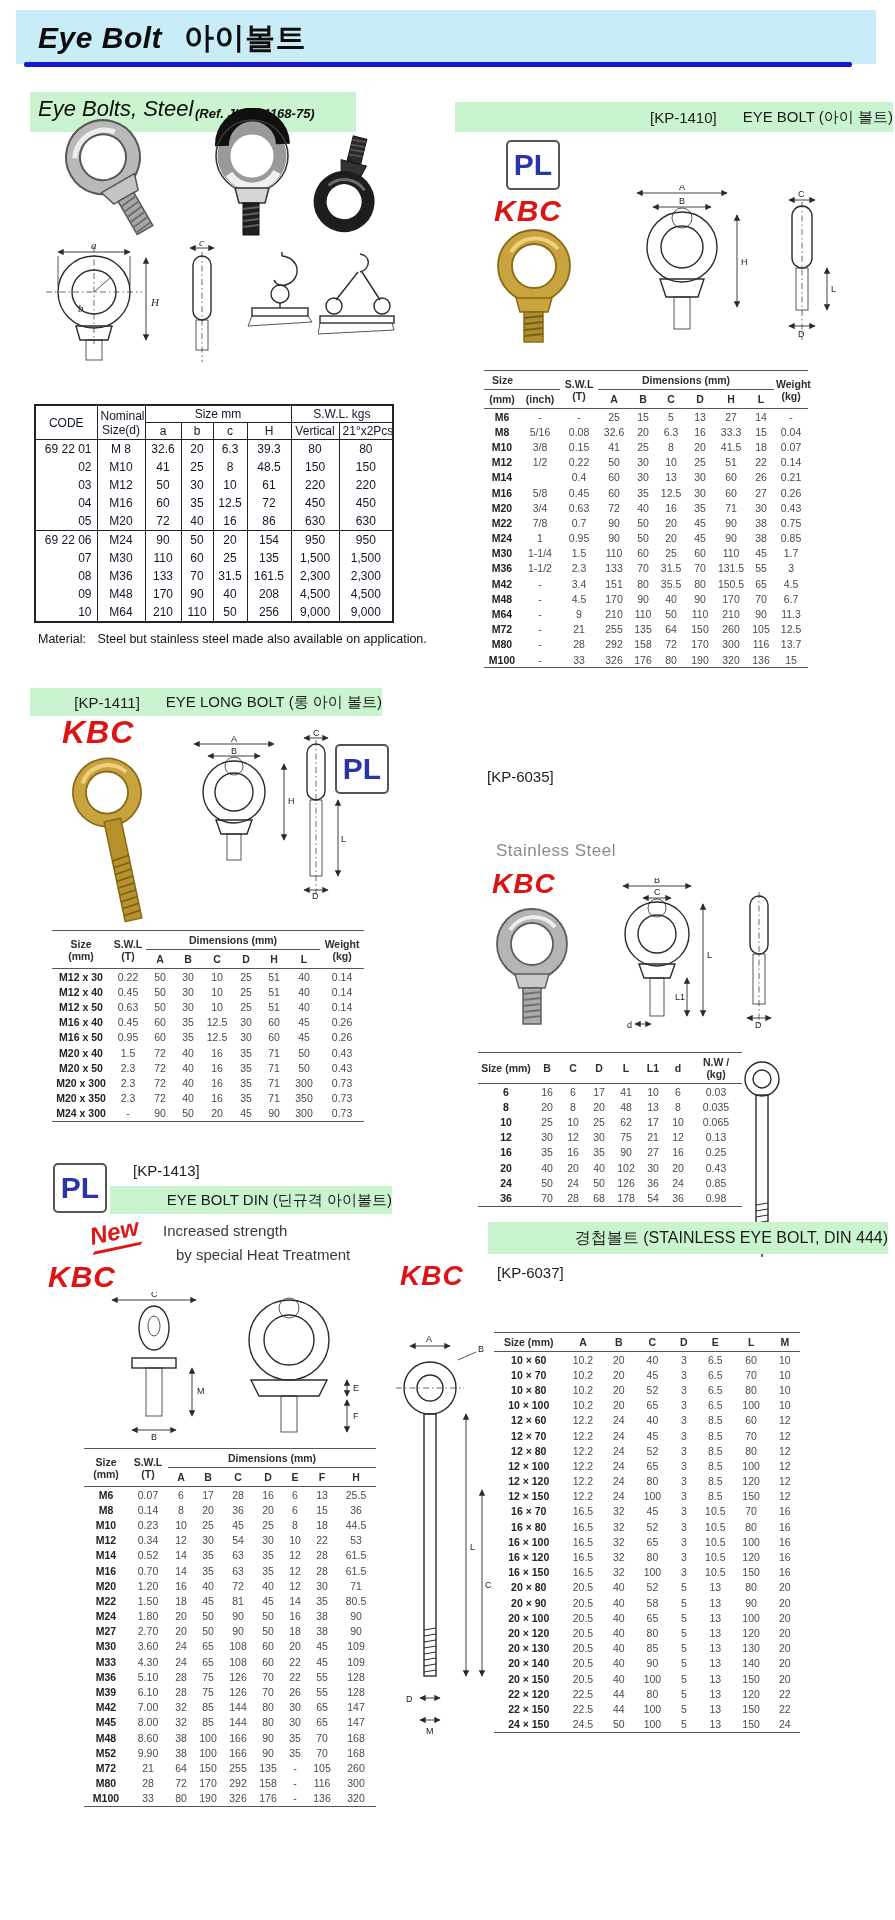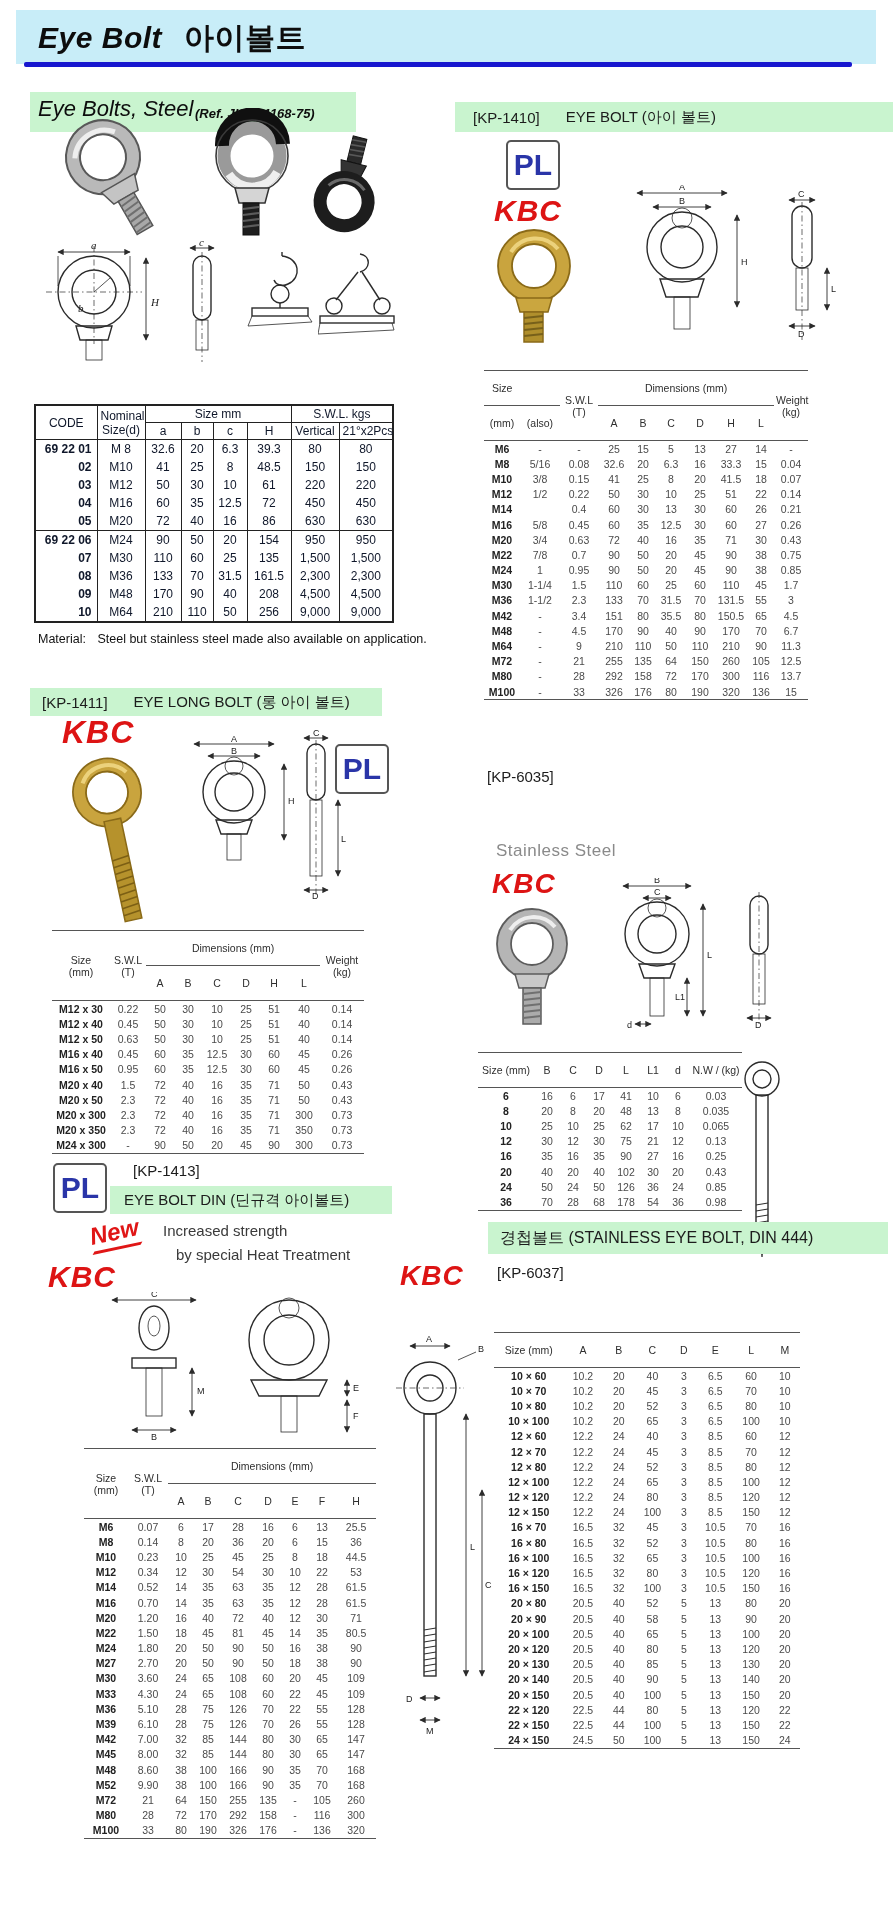--- a/index.html
+++ b/index.html
@@ -7,21 +7,21 @@
         font-family:"Liberation Sans",sans-serif;overflow:hidden;}
   .abs{position:absolute;}
 
   
   .banner{left:16px;top:10px;width:860px;height:54px;background:#c8edf8;}
   .banner-title{left:38px;top:18px;font-size:30px;font-weight:bold;font-style:italic;color:#0d0d0d;letter-spacing:.5px;}
   .banner-title .ko{margin-left:22px;font-style:normal;font-weight:bold;}
   .blue-rule{left:24px;top:62px;width:828px;height:5px;background:#1717cf;border-radius:2px;}
 
   
-  .gbar{background:#c9f4cf;color:#1c1c1c;font-size:15px;display:flex;align-items:center;}
+  .gbar{background:#c9f4cf;color:#1c1c1c;font-size:15px;display:flex;align-items:center;justify-content:flex-end;}
   .gbar .code{font-weight:normal;margin-right:26px;}
   .steel-head{left:30px;top:92px;width:326px;height:40px;background:#c9f4cf;}
   .steel-title{left:38px;top:96px;font-size:22px;font-weight:normal;font-style:italic;color:#0d0d0d;}
   .steel-ref{left:195px;top:106px;font-size:13px;font-weight:bold;font-style:italic;color:#0d0d0d;}
 
   .brand{color:#dd1414;font-weight:bold;font-style:italic;letter-spacing:1px;}
   .plbox{width:50px;height:46px;background:#fff;border:2px solid #555;border-radius:5px;
          display:flex;align-items:center;justify-content:center;
          font-size:30px;font-weight:bold;color:#2a35a8;font-family:"Liberation Sans",sans-serif;}
   .codetxt{font-size:15px;color:#1c1c1c;}
@@ -29,27 +29,27 @@
   .newbadge::after{content:"";display:block;height:3px;background:#e01616;margin-top:1px;transform:skewX(-40deg);}
   .note{font-size:15px;color:#3a3a3a;}
   .subtle{font-size:17px;color:#8a8a8a;letter-spacing:.5px;}
 
   
   .jtable{border-collapse:collapse;table-layout:fixed;width:358px;font-size:12px;color:#0f172a;border:2px solid #222;}
   .jtable th,.jtable td{border-left:1.4px solid #222;border-right:1.4px solid #222;padding:1px 3px;text-align:center;font-weight:normal;}
   .jtable thead{border-bottom:1.6px solid #222;}
   .jtable thead .grp{border-bottom:1.4px solid #222;}
   .jtable tbody+tbody{border-top:1.6px solid #222;}
-  .jtable td:first-child{font-weight:bold;text-align:right;padding-right:5px;}
+  .jtable td:first-child{font-weight:normal;text-align:right;padding-right:5px;}
   .jtable tbody td{height:16px;}
 
   
   .mtable{border-collapse:collapse;table-layout:fixed;font-size:10.5px;color:#4a4a4a;
           border-top:1.6px solid #555;border-bottom:1.6px solid #555;}
-  .mtable th{font-weight:normal;color:#2e2e2e;padding:11px 2px;text-align:center;}
+  .mtable th{font-weight:bold;color:#2e2e2e;padding:3px 2px;text-align:center;}
   .mtable thead{border-bottom:1.2px solid #555;}
   .mtable .dims{border-bottom:1px solid #555;}
   .mtable td{padding:1.6px 2px;text-align:center;}
   .mtable td:first-child{font-weight:bold;color:#222;}
   .mtable .l2{display:block;}
 
   .dimtxt{font:italic 11px "Liberation Serif",serif;fill:#222;}
   .lbl{font:9px "Liberation Sans",sans-serif;fill:#222;}
   .ln{stroke:#2b2b2b;stroke-width:1.4;fill:none;}
   .thin{stroke:#2b2b2b;stroke-width:.8;fill:none;}
@@ -857,21 +857,21 @@
       </colgroup>
     <thead>
       <tr>
         <th colspan="2" class="dims" style="text-align:left;padding-left:8px">Size</th>
         <th rowspan="2"><span>S.W.L</span><span class="l2">(T)</span></th>
         <th colspan="6" class="dims">Dimensions (mm)</th>
         <th rowspan="2"><span>Weight</span><span class="l2">(kg)</span></th>
       </tr>
       <tr>
         <th>(mm)</th>
-        <th>(also)</th>
+        <th>(inch)</th>
         <th>A</th>
           <th>B</th>
         <th>C</th>
           <th>D</th>
         <th>H</th>
           <th>L</th>
       </tr>
     </thead>
     <tbody>
         <tr>

